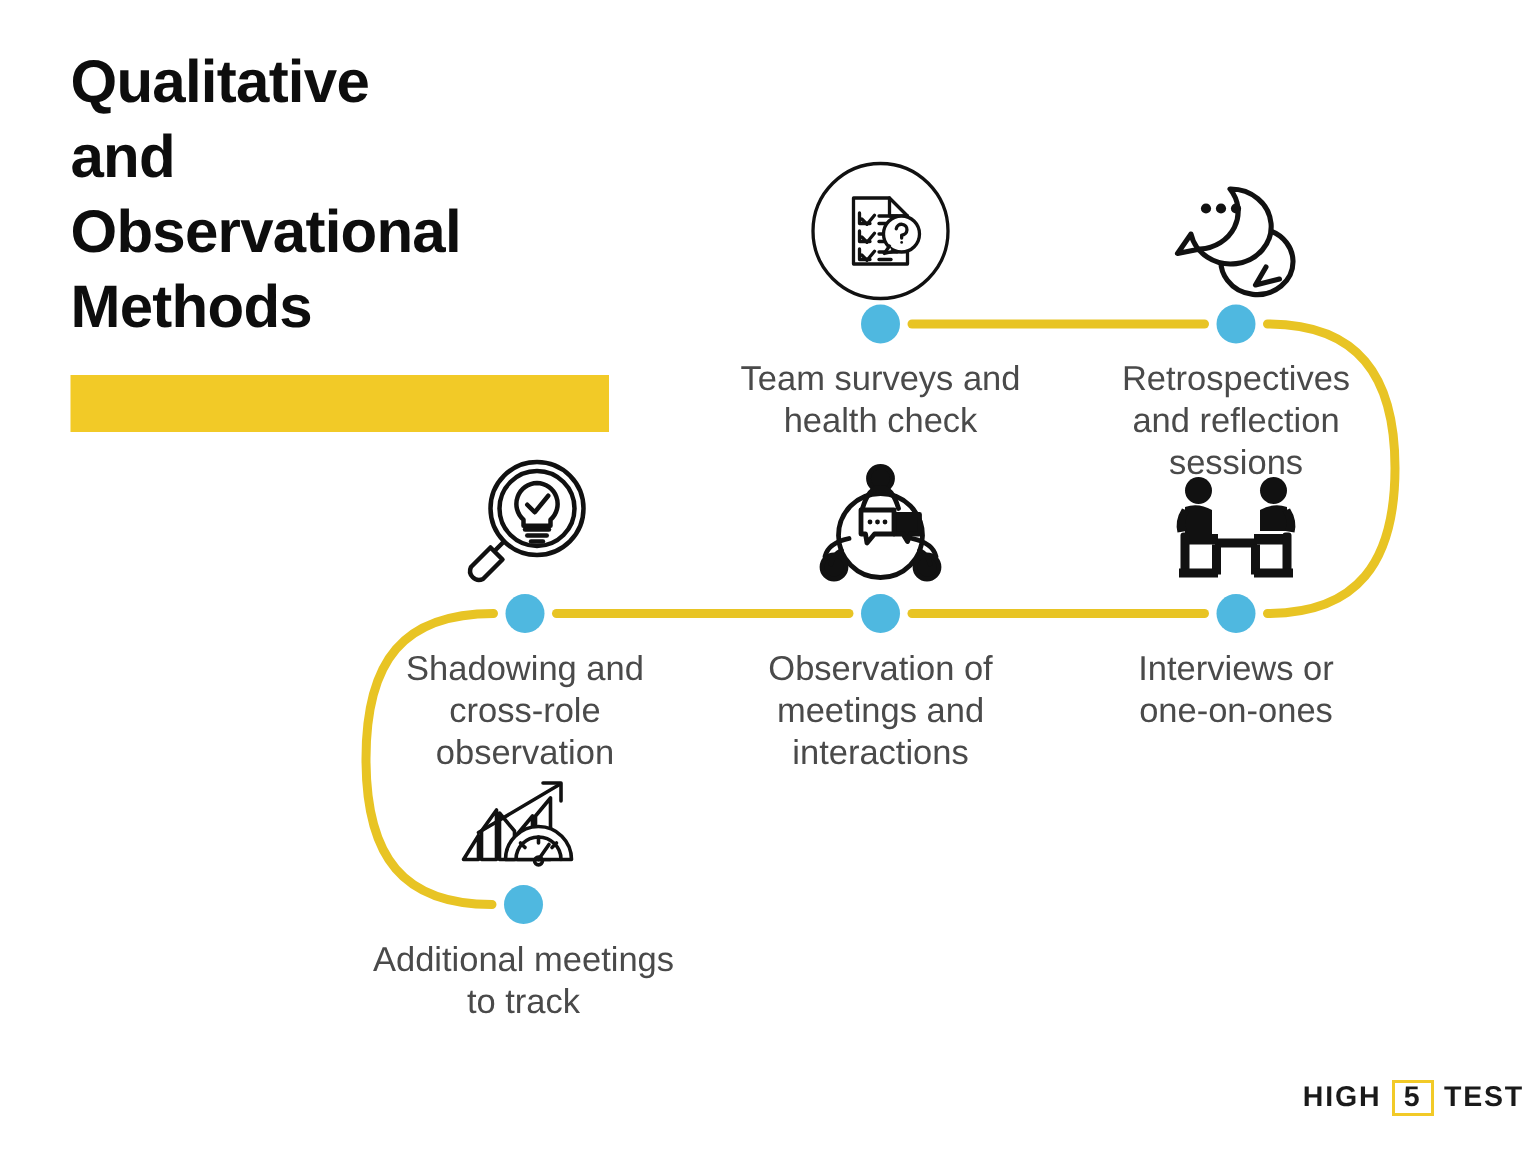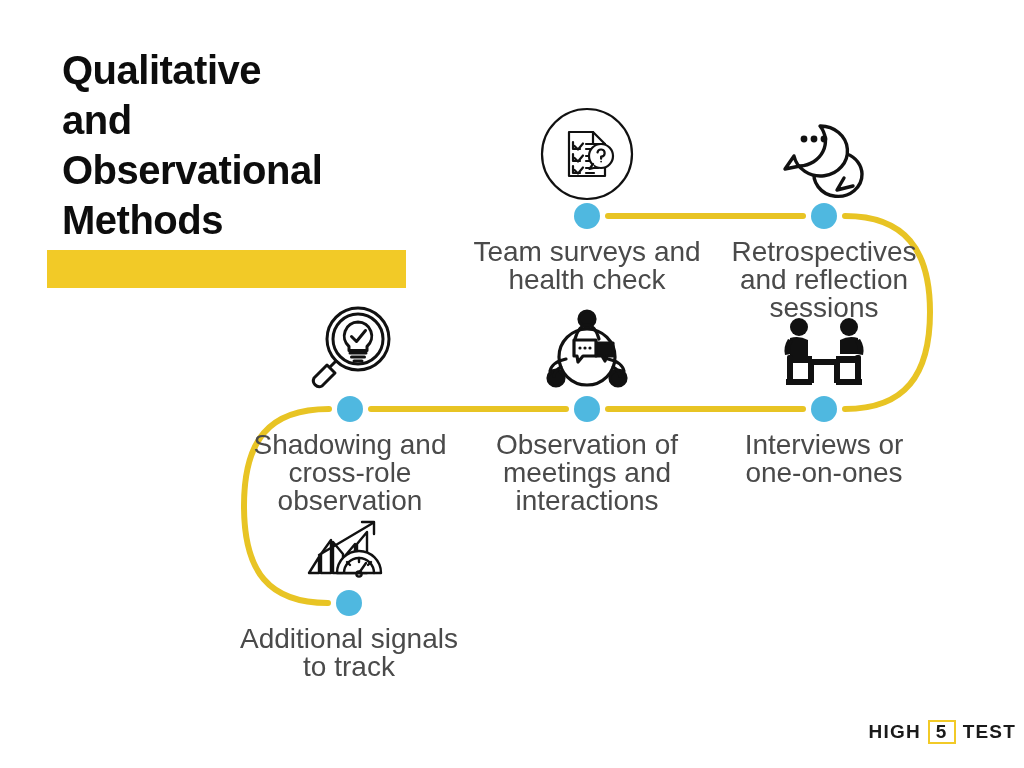--- a/index.html
+++ b/index.html
@@ -17,21 +17,21 @@
   }
 
   
   #title-block {
     position: absolute;
     left: 47px;
     top: 30px;
     width: 400px;
   }
   #page-title {
-    margin: 15px;
+    margin: 0;
     font-family: "Liberation Sans", sans-serif;
     font-size: 40px;
     line-height: 50px;
     font-weight: bold;
     letter-spacing: -0.5px;
     color: #0d0d0d;
     white-space: pre-line;
   }
   #title-underline {
     position: absolute;
@@ -83,21 +83,21 @@
     border-radius: 50%;
     background: #4FB8E0;
   }
   .node-label {
     position: absolute;
     left: 50%;
     transform: translateX(-50%);
     top: 22px;
     width: 250px;
     font-family: "Liberation Sans", sans-serif;
-    font-size: 28px;
+    font-size: 23px;
     line-height: 28px;
     color: #4a4a4a;
     text-align: center;
     white-space: pre-line;
   }
 
   
   #node-0 { left: 587px; top: 216px; }
   #node-1 { left: 824px; top: 216px; }
   #node-2 { left: 824px; top: 409px; }
@@ -304,21 +304,21 @@
         <path d="M43 56 a15 15 0 0 1 30 0"></path>
         <line x1="46" y1="45" x2="49" y2="48"></line>
         <line x1="58" y1="41" x2="58" y2="45"></line>
         <line x1="70" y1="45" x2="67" y2="48"></line>
         <path d="M58 56 l7 -10"></path>
         <circle cx="58" cy="57" r="2.6"></circle>
       </g>
     </svg>
   </div>
   <div class="node-dot"></div>
-  <div class="node-label">Additional signals
+  <div class="node-label">Additional meetings
 to track</div>
 </div>
 
 <div id="logo">
   <span>HIGH</span>
   <span id="logo-five">5</span>
   <span>TEST</span>
 </div>
 
 </body></html>

